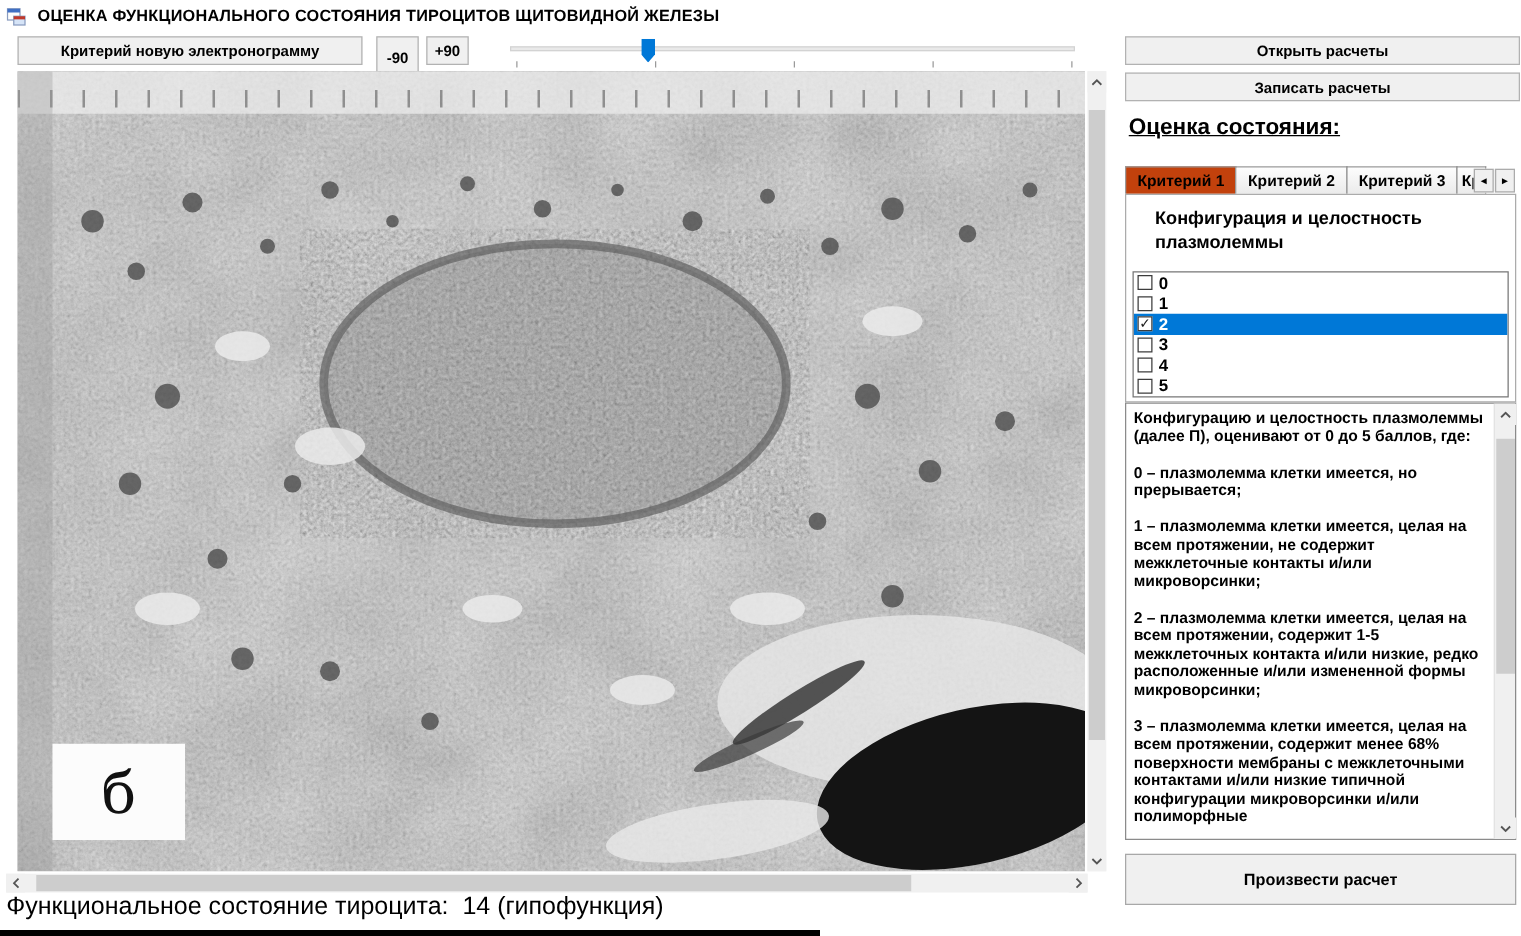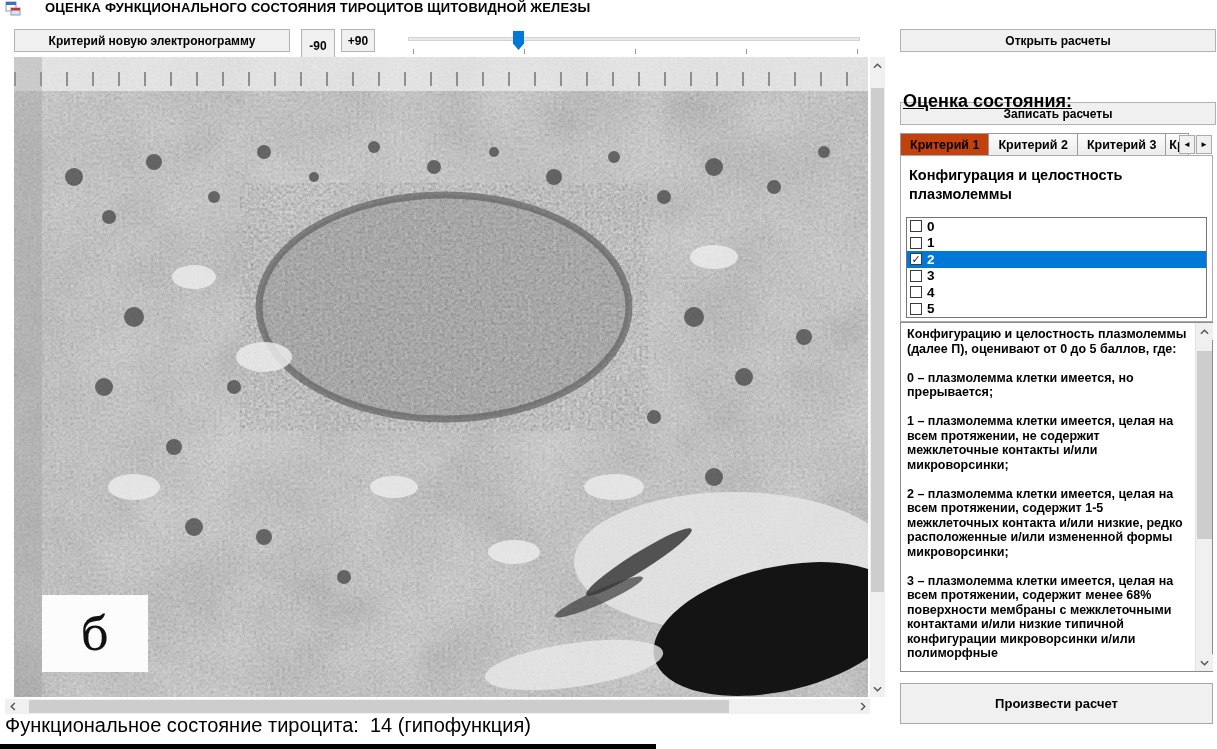--- a/index.html
+++ b/index.html
@@ -5,34 +5,34 @@
   * { box-sizing: border-box; }
   html,body { margin:0; padding:0; }
   body {
     width:1217px; height:749px; position:relative; overflow:hidden;
     background:#ffffff;
     font-family:"Liberation Sans", sans-serif;
     color:#000;
   }
   
   .titlebar { position:absolute; left:0; top:0; width:1027px; height:25px;
-    display:flex; gap:24px; padding-left:5px; background:#fff; }
+    display:flex; align-items:center; gap:9px; padding-left:5px; background:#fff; }
   .title-text { font-size:13px; font-weight:bold; letter-spacing:.2px; white-space:nowrap; }
   .app-icon { width:16px; height:16px; display:inline-block; }
 
   
   .btn { position:absolute; background:#f0f0f0; border:1px solid #b2b2b2;
     display:flex; align-items:center; justify-content:center;
     font-weight:bold; font-size:12px; color:#000; cursor:default; white-space:nowrap; }
 
   #btn-add  { left:14px;  top:29px; width:276px; height:23px; }
   #btn-m90  { left:301px; top:29px; width:34px;  height:33px; }
   #btn-p90  { left:341px; top:29px; width:34px;  height:23px; }
   #btn-open { left:900px; top:29px; width:316px; height:23px; }
-  #btn-save { left:900px; top:58px; width:316px; height:23px;margin-top:44px; }
+  #btn-save { left:900px; top:58px; width:316px; height:23px; }
   #btn-calc { left:900px; top:683px; width:313px; height:41px; font-size:13px;
               border:1px solid #a8a8a8; }
 
   
   .slider { position:absolute; left:405px; top:29px; width:458px; height:26px; }
   .slider-track { position:absolute; left:3px; right:3px; top:8px; height:4px;
     background:#e9e9e9; border:1px solid #d3d3d3; }
   .slider-thumb { position:absolute; left:108px; top:2px; width:11px; height:19px;
     background:#0078d7; clip-path:polygon(0 0,100% 0,100% 66%,50% 100%,0 66%); }
   .slider-tick { position:absolute; top:20px; width:1px; height:5px; background:#9a9a9a; }
@@ -64,21 +64,21 @@
     font-weight:bold; font-size:12.5px; padding:0 9px; display:flex; align-items:center;
     white-space:nowrap; margin-right:-1px; }
   .tab.active { background:#c2410c; }
   .tab.cut { width:24px; overflow:hidden; padding:0 3px; }
   .tab-arrows { position:absolute; right:1px; top:2px; display:flex; gap:1px; background:#f0f0f0; }
   .tab-arrow { width:16px; height:19px; background:#f0f0f0; border:1px solid #ababab;
     display:flex; align-items:center; justify-content:center; font-size:8px; color:#000; }
 
   #tabpanel { position:absolute; left:900px; top:155px; width:313px; height:167px;
     background:#fff; border:1px solid #ababab; }
-  #criterion-title { margin:10px 7px 0 8px; font-weight:bold; font-size:14.5px; line-height:19px; }
+  #criterion-title { margin:10px 7px 0 23px; font-weight:bold; font-size:14.5px; line-height:19px; }
   #scorelist { position:absolute; left:5px; top:61px; width:301px; height:101px;
     border:1px solid #767676; background:#fff; overflow:hidden; }
   .score-row { height:16.5px; display:flex; align-items:center; font-weight:bold; font-size:13.5px; }
   .score-row.selected { background:#0078d7; color:#fff; }
   .cb { width:12px; height:12px; min-width:12px; border:1px solid #3c3c3c; background:#fff;
     margin:0 5px 0 3px; display:flex; align-items:center; justify-content:center;
     font-size:11px; line-height:11px; color:#1a1a1a; font-weight:normal; }
 
   #desc { position:absolute; left:900px; top:322px; width:313px; height:350px;
     background:#fff; border:1px solid #8b8b8b;padding-left:27px; }

